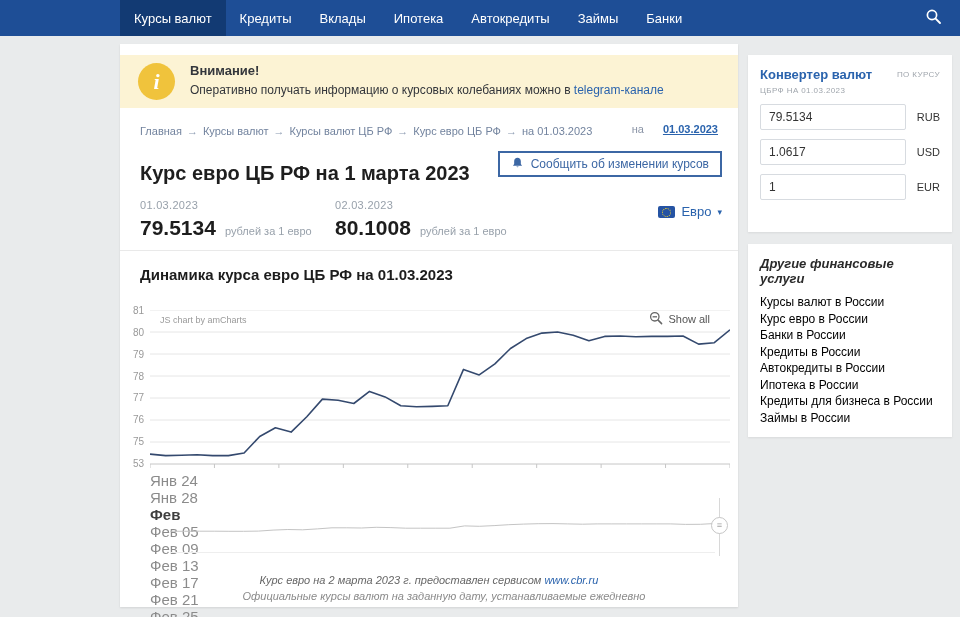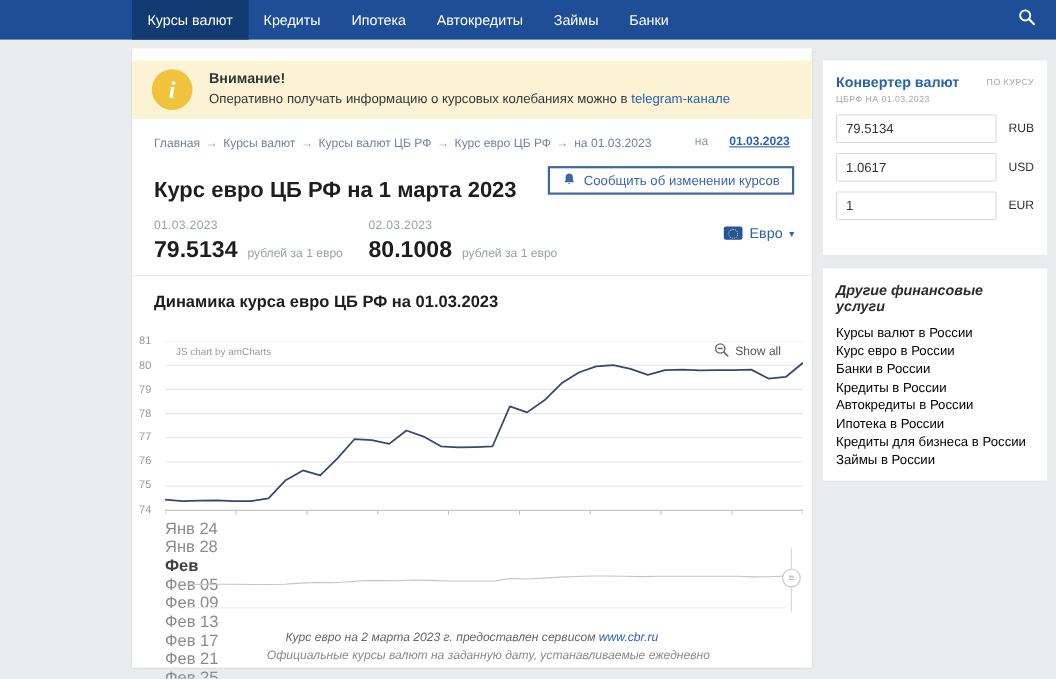--- a/index.html
+++ b/index.html
@@ -51,21 +51,21 @@
   .caret{font-size:9px;}
 
   .divider{position:absolute;left:0;top:206px;width:618px;height:1px;background:#e9e9e9;}
 
   .chart-title{position:absolute;left:20px;top:222px;font-size:15px;font-weight:bold;color:#1d1d1d;}
   .amcredit{position:absolute;left:40px;top:271px;font-size:9px;color:#9a9a9a;}
   .showall{position:absolute;right:28px;top:267px;display:flex;align-items:center;gap:5px;font-size:11px;color:#555;cursor:pointer;}
 
   .y-axis{position:absolute;left:0;top:261px;width:24px;height:164px;display:flex;flex-direction:column;
           justify-content:space-between;font-size:10px;color:#999;}
-  .y-axis span{text-align:center;display:block;}
+  .y-axis span{text-align:right;display:block;}
   .chart-plot{position:absolute;left:30px;top:266px;width:580px;height:160px;cursor:crosshair;}
   .x-axis{position:absolute;left:30px;top:428px;width:580px;display:flex;justify-content:space-between;
           font-size:15px;color:#8b8b8b;flex-direction:column;}
   .x-axis .month{color:#3f3f3f;font-weight:bold;}
 
   .mini{position:absolute;left:50px;top:458px;width:545px;height:50px;border-bottom:1px solid #eee;cursor:pointer;}
   .scroll-line{position:absolute;left:599px;top:454px;width:1px;height:58px;background:#d8d8d8;}
   .scroll-handle{position:absolute;left:591px;top:473px;width:17px;height:17px;border-radius:50%;background:#fff;
                  border:1px solid #c6c6c6;color:#a5a5a5;font-size:9px;line-height:9px;display:flex;align-items:center;
                  justify-content:center;cursor:grab;box-sizing:border-box;}
@@ -93,20 +93,21 @@
   .svc-link{font-size:12px;line-height:16.5px;color:#000000;cursor:pointer;white-space:nowrap;}
 </style>
 </head>
 <body>
 
 <div class="stage">
 
   <div class="topnav">
     <div class="nav-item active">Курсы валют</div>
     <div class="nav-item">Кредиты</div>
+    <div class="nav-item">Вклады</div>
     <div class="nav-item">Ипотека</div>
     <div class="nav-item">Автокредиты</div>
     <div class="nav-item">Займы</div>
     <div class="nav-item">Банки</div>
     <div class="search-btn">
       <span>
         <svg width="17" height="17" viewBox="0 0 17 17">
             <circle cx="7" cy="7" r="4.6" fill="none" stroke="#fff" stroke-width="1.7"></circle>
             <line x1="10.6" y1="10.6" x2="15" y2="15" stroke="#fff" stroke-width="1.9" stroke-linecap="round"></line>
           </svg>
@@ -191,21 +192,21 @@
     </div>
 
     <div class="y-axis">
       <span>81</span>
       <span>80</span>
       <span>79</span>
       <span>78</span>
       <span>77</span>
       <span>76</span>
       <span>75</span>
-      <span>74</span>
+      <span>53</span>
     </div>
 
     <div class="chart-plot">
       <svg id="main-chart-svg" width="580" height="160" viewBox="0 0 580 160">
           <line x1="0" y1="0" x2="580" y2="0" stroke="#e6e6e6" stroke-width="1"></line>
           <line x1="0" y1="22" x2="580" y2="22" stroke="#e6e6e6" stroke-width="1"></line>
           <line x1="0" y1="44" x2="580" y2="44" stroke="#e6e6e6" stroke-width="1"></line>
           <line x1="0" y1="66" x2="580" y2="66" stroke="#e6e6e6" stroke-width="1"></line>
           <line x1="0" y1="88" x2="580" y2="88" stroke="#e6e6e6" stroke-width="1"></line>
           <line x1="0" y1="110" x2="580" y2="110" stroke="#e6e6e6" stroke-width="1"></line>

